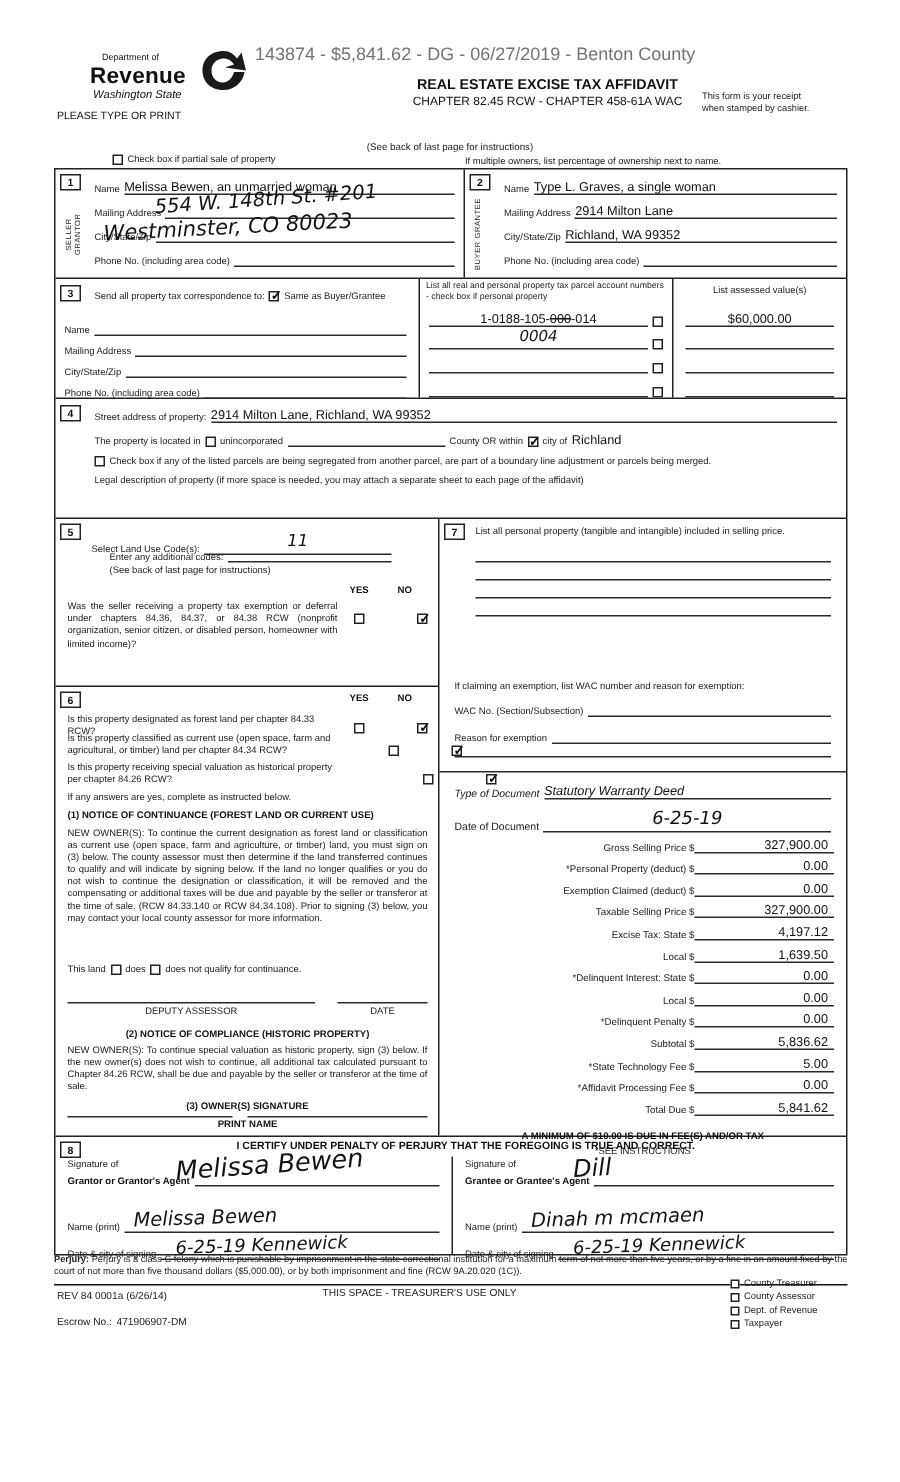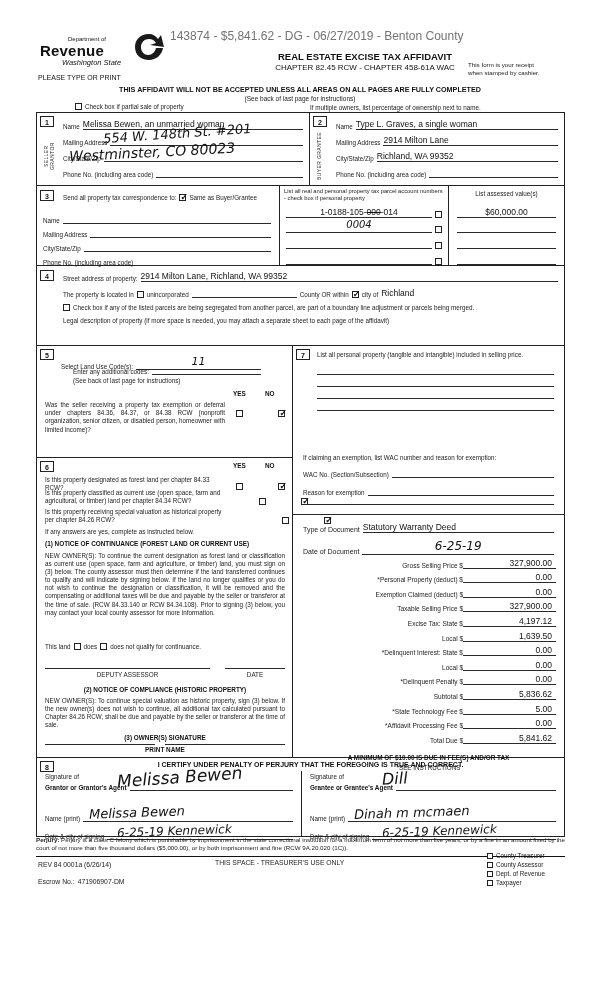--- a/index.html
+++ b/index.html
@@ -34,38 +34,37 @@
 </head>
 <body>
 
 <div class="page">
 
   <div class="abs" style="left:170px; top:29px; width:400px; text-align:left; font-size:12px; color:#737373;">143874 - $5,841.62 - DG - 06/27/2019 - Benton County</div>
 
   <div class="abs" style="left:40px; top:36px;">
     <div style="position:relative; width:130px; height:40px;">
       <span class="abs" style="left:28px; top:0; font-size:6px; color:#111;">Department of</span>
-      <span class="abs" style="left:0; top:6px; font-size:15px; font-weight:bold; color:#111; letter-spacing:.2px;">Revenue</span>
+      <span class="abs" style="left:20px; top:6px; font-size:15px; font-weight:bold; color:#111; letter-spacing:.2px;">Revenue</span>
       <span class="abs" style="left:22px; top:22px; font-size:7.5px; font-style:italic; color:#111;">Washington State</span>
       <svg class="abs" style="left:92px; top:-4px;" width="34" height="30" viewBox="0 0 34 30">
         <path d="M17 2 C8 2 3 8 3 15 C3 23 9 28 17 28 C24 28 30 23 31 16 L24 16 C23 20 20 23 16.5 23 C12 23 9 19.5 9 15 C9 10.5 12.5 7 17 7 C20 7 22.5 8.5 24 11 L18 13 L32 15 L29 3 L26 7 C24 4 21 2 17 2 Z" fill="#1a1a1a"></path>
       </svg>
     </div>
   </div>
   <div class="abs" style="left:38px; top:74px; font-size:7px; color:#111;">PLEASE TYPE OR PRINT</div>
 
   <div class="abs ctr" style="left:180px; top:51px; width:370px; font-size:9.5px; font-weight:bold; color:#111;">REAL ESTATE EXCISE TAX AFFIDAVIT</div>
   <div class="abs ctr" style="left:180px; top:63px; width:370px; font-size:8px; color:#111;">CHAPTER 82.45 RCW - CHAPTER 458-61A WAC</div>
 
   <div class="abs" style="left:468px; top:61px; width:100px; font-size:6.2px; color:#222; line-height:8px;">
     <div>This form is your receipt</div>
     <div>when stamped by cashier.</div>
   </div>
 
-  <div class="abs ctr" style="left:40px; top:85px; width:520px; font-size:7.2px; font-weight:bold; color:#111;">THIS AFFIDAVIT WILL NOT BE ACCEPTED UNLESS ALL AREAS ON ALL PAGES ARE FULLY COMPLETED</div>
   <div class="abs ctr" style="left:40px; top:95px; width:520px; font-size:6.5px;">(See back of last page for instructions)</div>
 
   <div class="abs frow" style="left:75px; top:103px;">
     <span class="cb"></span>
     <span class="lbl">Check box if partial sale of property</span>
   </div>
   <div class="abs lbl" style="left:310px; top:104px;">If multiple owners, list percentage of ownership next to name.</div>
 
   <div class="form">
 
@@ -294,21 +293,21 @@
             <span class="fill"></span>
           </div>
           <div class="abs frow" style="left:10px; top:142px; right:10px;">
             <span class="lbl">Reason for exemption</span>
             <span class="fill"></span>
           </div>
           <div class="abs line" style="left:10px; top:158px; right:10px;"></div>
 
           <div class="abs line" style="left:0; top:168px; right:0;"></div>
 
-          <div class="abs frow" style="left:10px; top:176px; right:10px;">
+          <div class="abs frow" style="left:10px; top:176px; right:10px;font-style:italic;">
             <span class="lbl" style="font-size:7px;">Type of Document</span>
             <span class="fill val">Statutory Warranty Deed</span>
           </div>
           <div class="abs frow" style="left:10px; top:190px; right:10px;">
             <span class="lbl" style="font-size:7px;">Date of Document</span>
             <span class="fill ctr"><span class="hw" style="font-size:12px;">6-25-19</span></span>
           </div>
 
           <div class="abs" style="left:0; top:208px; right:0;">
             <div class="mrow">

